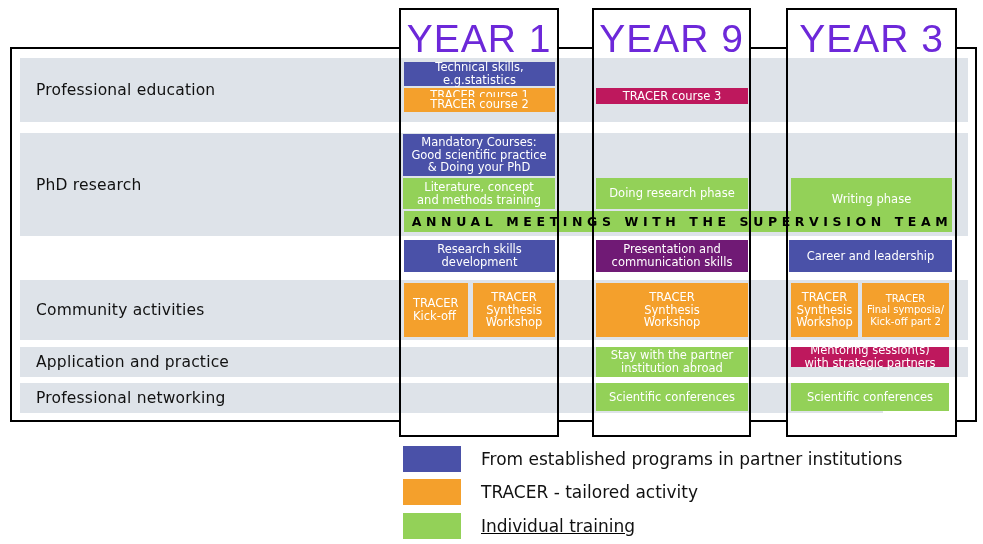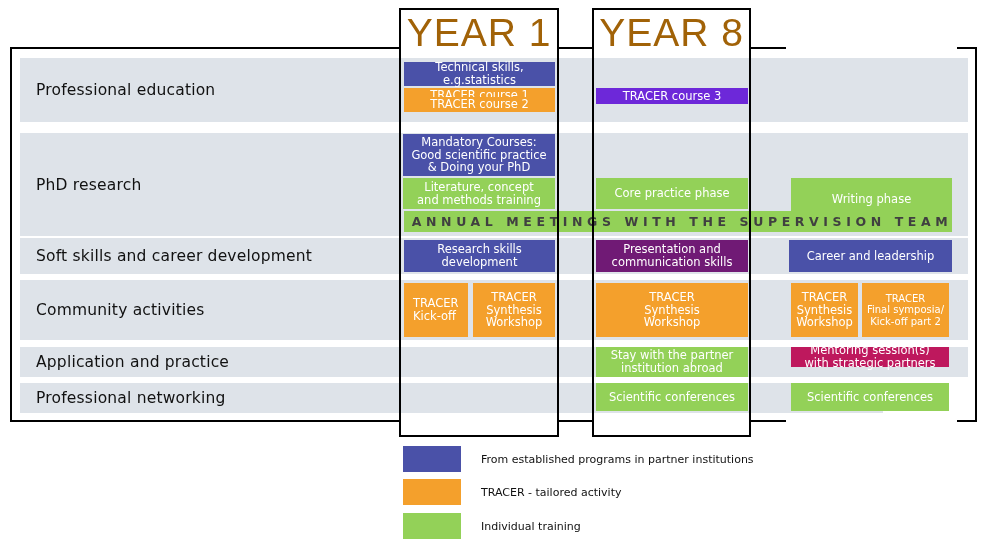--- a/index.html
+++ b/index.html
@@ -7,71 +7,68 @@
             font-family:"DejaVu Sans", sans-serif; overflow:hidden; }
   .abs { position:absolute; box-sizing:border-box; }
   .table-frame { border:2px solid #000; background:#fff; }
   .year-fill { background:#fff; }
   .band { background:#DEE3E9; display:flex; align-items:center; padding-left:16px; }
   .row-label { font-size:15.5px; color:#111; letter-spacing:0.2px; }
   .act { display:flex; align-items:center; justify-content:center; text-align:center;
          color:#fff; font-size:11.5px; line-height:1.12; white-space:pre-line; }
   .act.left { justify-content:flex-start; text-align:left; padding-left:9px; }
   .act.small { font-size:10px; }
-  .banner { display:flex; align-items:center; justify-content:center; color:#404040;
+  .banner { display:flex; align-items:center; justify-content:center; color:#000000;
             font-size:12.5px; font-weight:600; letter-spacing:4.6px; white-space:nowrap;padding-left:8px; }
   .year-frame { border:2px solid #000; background:transparent; text-align:center; }
-  .year-title { display:block; padding-top:2px; font-family:"Liberation Sans", sans-serif;
-                font-size:39px; line-height:42px; color:#a16207; letter-spacing:1px; }
+  .year-title { display:block; padding-top:8px; font-family:"Liberation Sans", sans-serif;
+                font-size:39px; line-height:42px; color:#6d28d9; letter-spacing:1px; }
   .legend-row { display:flex; align-items:center; gap:20px; }
   .legend-swatch { width:58px; height:26px; flex:0 0 auto; }
-  .legend-label { font-size:11px; color:#111; }
+  .legend-label { font-size:17px; color:#111; }
 </style>
 </head>
 <body>
 
 <div class="canvas">
 
   <div class="abs table-frame" style="left:10px; top:47px; width:967px; height:375px;"></div>
 
   <div class="abs year-fill" style="left:399px; top:8px; width:160px; height:429px;"></div>
   <div class="abs year-fill" style="left:592px; top:8px; width:159px; height:429px;"></div>
   <div class="abs year-fill" style="left:786px; top:8px; width:171px; height:429px;"></div>
 
   <div class="abs band" style="left:20px; top:58px; width:948px; height:64px;">
     <span class="row-label">Professional education</span>
   </div>
   <div class="abs band" style="left:20px; top:133px; width:948px; height:103px;">
     <span class="row-label">PhD research</span>
   </div>
-  <div class="abs band" style="left:20px; top:238px; width:948px; height:36px;">
-    <span class="row-label">Soft skills and career development</span>
-  </div>
   <div class="abs band" style="left:20px; top:280px; width:948px; height:60px;">
     <span class="row-label">Community activities</span>
   </div>
   <div class="abs band" style="left:20px; top:347px; width:948px; height:30px;">
     <span class="row-label">Application and practice</span>
   </div>
   <div class="abs band" style="left:20px; top:383px; width:863px; height:30px;">
     <span class="row-label">Professional networking</span>
   </div>
 
   <div class="abs act" style="left: 404px; top: 62px; width: 151px; height: 24px; background-color: rgb(74, 81, 168);">Technical skills,
 e.g.statistics</div>
   <div class="abs act" style="left: 404px; top: 88px; width: 151px; height: 15px; background-color: rgb(244, 160, 44);">TRACER course 1</div>
   <div class="abs act" style="left: 404px; top: 97px; width: 151px; height: 15px; background-color: rgb(244, 160, 44);">TRACER course 2</div>
-  <div class="abs act" style="left: 596px; top: 88px; width: 152px; height: 16px; background-color: #6d28d9;">TRACER course 3</div>
+  <div class="abs act" style="left: 596px; top: 88px; width: 152px; height: 16px; background-color: #be185d;">TRACER course 3</div>
 
   <div class="abs act" style="left: 403px; top: 134px; width: 152px; height: 42px; background-color: rgb(74, 81, 168);">Mandatory Courses:
 Good scientific practice
 &amp; Doing your PhD</div>
   <div class="abs act" style="left: 403px; top: 178px; width: 152px; height: 31px; background-color: rgb(147, 209, 88);">Literature, concept
 and methods training</div>
-  <div class="abs act" style="left: 596px; top: 178px; width: 152px; height: 31px; background-color: rgb(147, 209, 88);">Core practice phase</div>
+  <div class="abs act" style="left: 596px; top: 178px; width: 152px; height: 31px; background-color: rgb(147, 209, 88);">Doing research phase</div>
   <div class="abs act" style="left: 791px; top: 178px; width: 161px; height: 42px; background-color: rgb(147, 209, 88);">Writing phase</div>
   <div class="abs banner" style="left: 404px; top: 211px; width: 548px; height: 21px; background-color: rgb(147, 209, 88);">ANNUAL MEETINGS WITH THE SUPERVISION TEAM</div>
 
   <div class="abs act" style="left: 404px; top: 240px; width: 151px; height: 32px; background-color: rgb(74, 81, 168);">Research skills
 development</div>
   <div class="abs act" style="left: 596px; top: 240px; width: 152px; height: 32px; background-color: #701a75;">Presentation and
 communication skills</div>
   <div class="abs act" style="left: 789px; top: 240px; width: 163px; height: 32px; background-color: rgb(74, 81, 168);">Career and leadership</div>
 
   <div class="abs act left" style="left: 404px; top: 283px; width: 64px; height: 54px; background-color: rgb(244, 160, 44);">TRACER
@@ -94,29 +91,32 @@
   <div class="abs act" style="left: 791px; top: 347px; width: 158px; height: 20px; background-color: #be185d;">Mentoring session(s)
 with strategic partners</div>
 
   <div class="abs act" style="left: 596px; top: 383px; width: 152px; height: 28px; background-color: rgb(147, 209, 88);">Scientific conferences</div>
   <div class="abs act" style="left: 791px; top: 383px; width: 158px; height: 28px; background-color: rgb(147, 209, 88);">Scientific conferences</div>
 
   <div class="abs year-frame" style="left:399px; top:8px; width:160px; height:429px;">
     <span class="year-title">YEAR 1</span>
   </div>
   <div class="abs year-frame" style="left:592px; top:8px; width:159px; height:429px;">
-    <span class="year-title">YEAR 8</span>
+    <span class="year-title">YEAR 9</span>
+  </div>
+  <div class="abs year-frame" style="left:786px; top:8px; width:171px; height:429px;">
+    <span class="year-title">YEAR 3</span>
   </div>
 
   <div class="abs legend-row" style="left:403px; top:446px; width:560px; height:26px;">
     <span class="legend-swatch" style="background-color: rgb(74, 81, 168);"></span>
     <span class="legend-label">From established programs in partner institutions</span>
   </div>
   <div class="abs legend-row" style="left:403px; top:479px; width:560px; height:26px;">
     <span class="legend-swatch" style="background-color: rgb(244, 160, 44);"></span>
     <span class="legend-label">TRACER - tailored activity</span>
   </div>
-  <div class="abs legend-row" style="left:403px; top:513px; width:560px; height:26px;">
+  <div class="abs legend-row" style="left:403px; top:513px; width:560px; height:26px;text-decoration:underline;">
     <span class="legend-swatch" style="background-color: rgb(147, 209, 88);"></span>
     <span class="legend-label">Individual training</span>
   </div>
 
 </div>
 
 </body></html>

